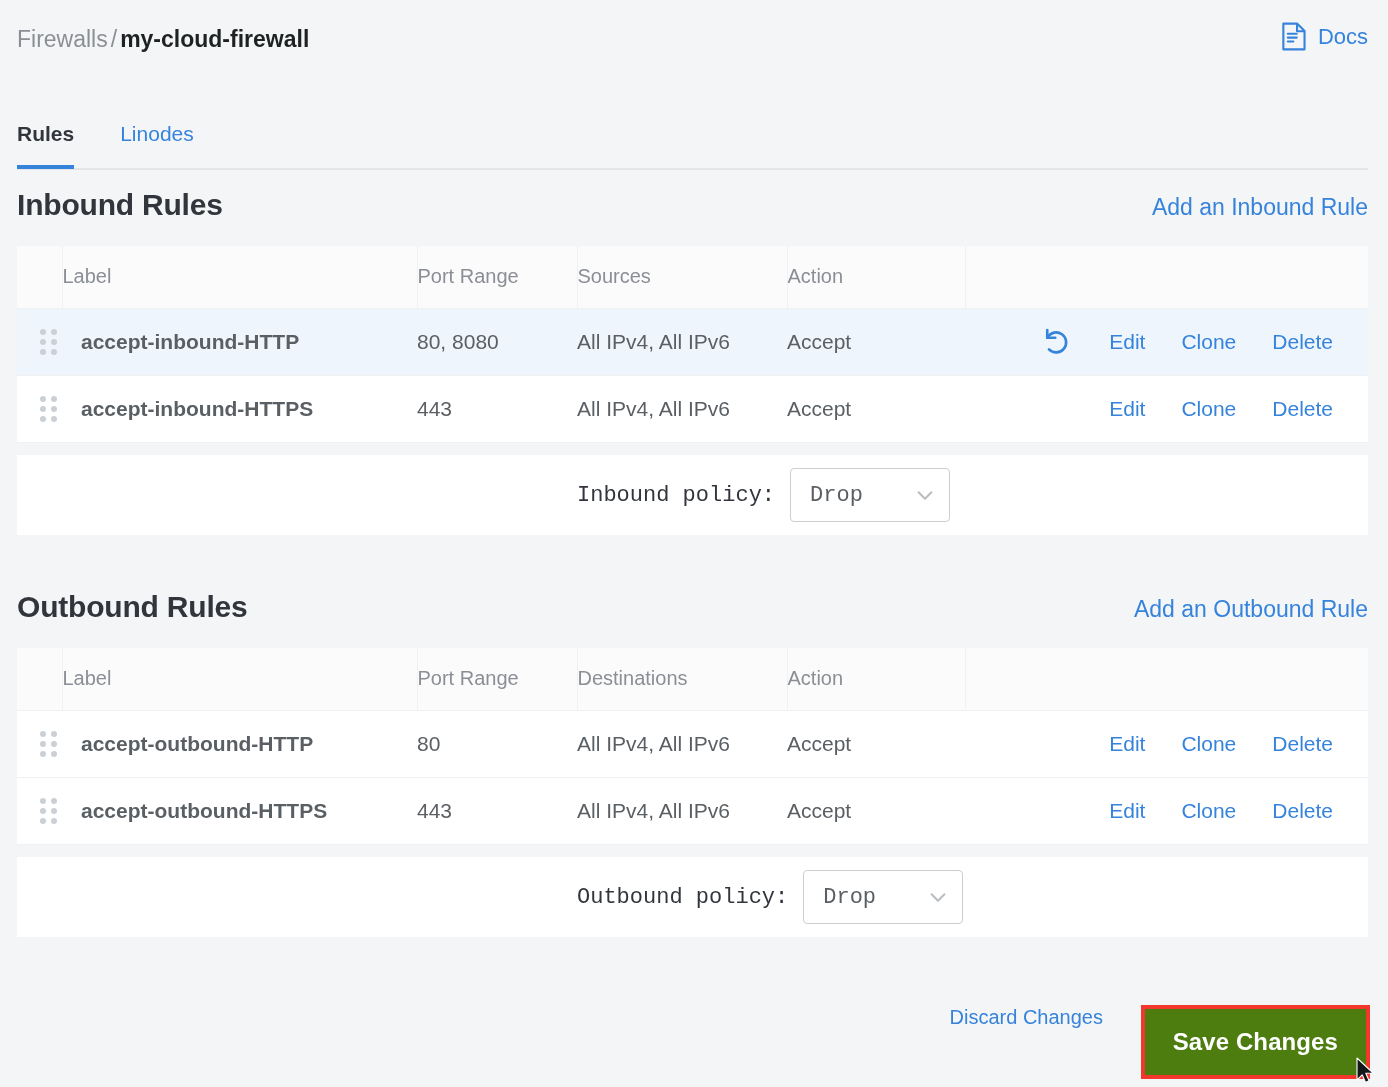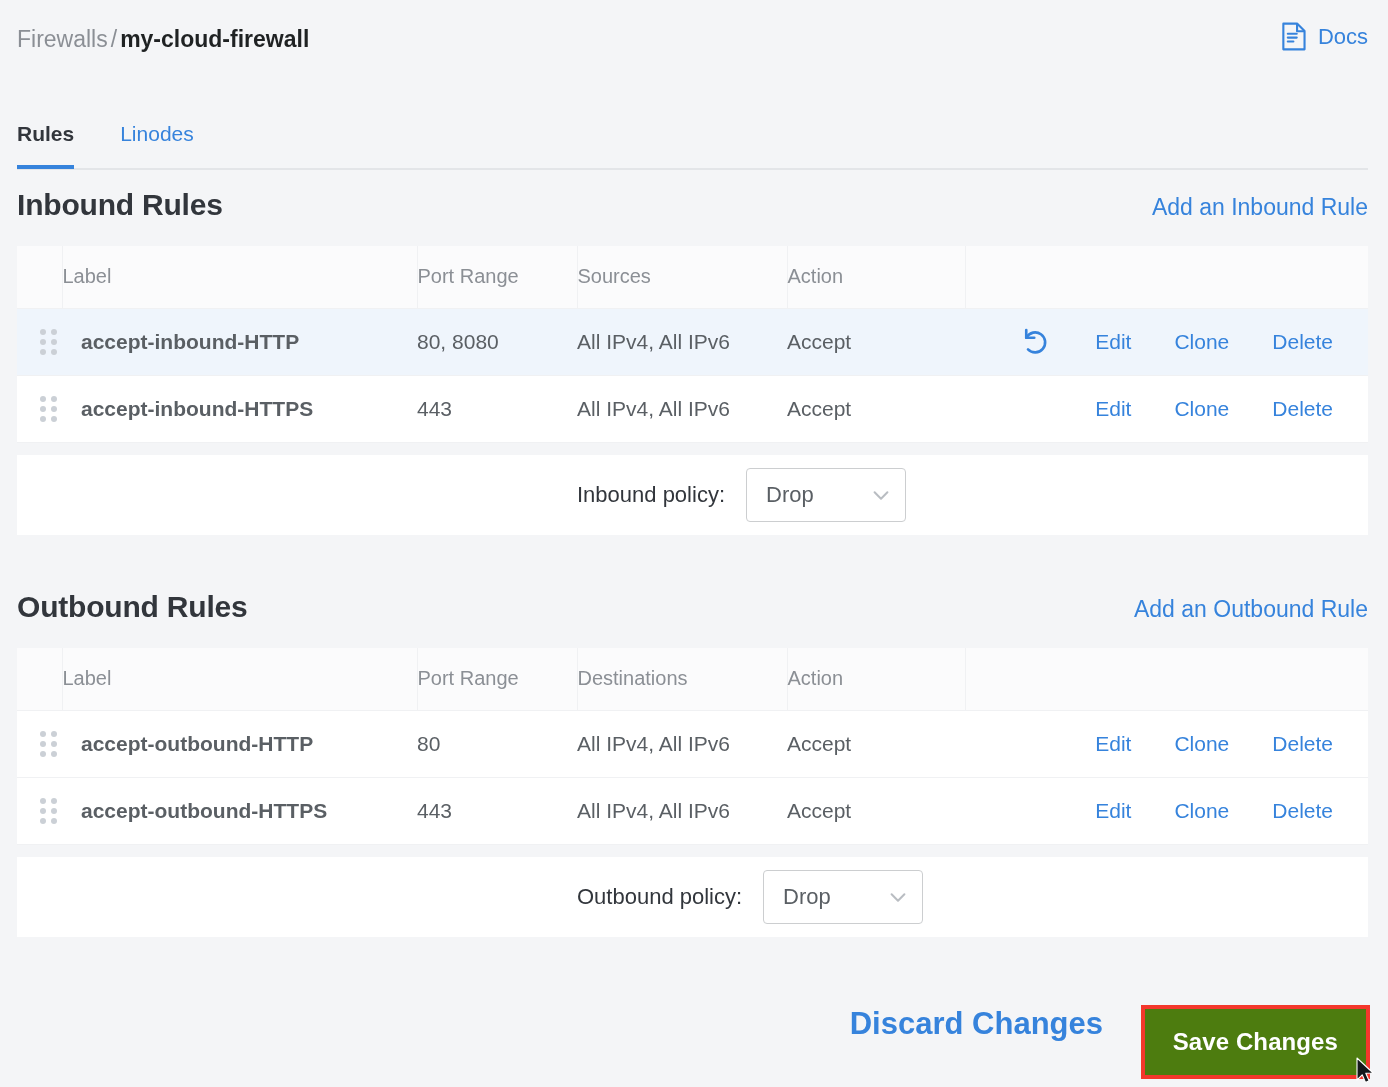--- a/index.html
+++ b/index.html
@@ -170,21 +170,21 @@
     width: 6px; height: 6px;
     border-radius: 50%;
     background: #cbd0d6;
   }
   .cell-text { padding-left: 19px; white-space: nowrap; font-weight: bold; }
 
   .btn-group {
     display: flex;
     align-items: center;
     justify-content: flex-end;
-    gap: 7px;
+    gap: 0;
     padding-right: 17px;
   }
   .link-btn {
     color: #3683dc;
     font-size: 21px;
     cursor: pointer;
     padding: 6px 18px;
     white-space: nowrap;
   }
   .undo-btn {
@@ -202,21 +202,22 @@
   .policy-row td {
     background: #fff;
     height: 80px;
     border-bottom: none;
   }
   .policy-inner {
     display: flex;
     align-items: center;
     justify-content: flex-start;
     padding-left: 0;
-    gap: 21px;
+    gap: 15px;
+    font-family: Liberation Mono, monospace;
   }
   .policy-label {
     font-size: 22px;
     color: #32363c;
     font-weight: 400;
     white-space: nowrap;
   }
   .policy-select {
     width: 160px;
     height: 54px;
@@ -239,22 +240,22 @@
     position: absolute;
     left: 17px;
     top: 992px;
     width: 1351px;
     height: 90px;
   }
   .discard-link {
     position: absolute;
     right: 265px;
     top: 14px;
-    font-size: 31px;
-    font-weight: 700;
+    font-size: 20px;
+    font-weight: 400;
     color: #3683dc;
     cursor: pointer;
     white-space: nowrap;
   }
   .save-wrap {
     position: absolute;
     right: -2px;
     top: 13px;
     border: 4px solid #f4372c;
     padding: 0;

